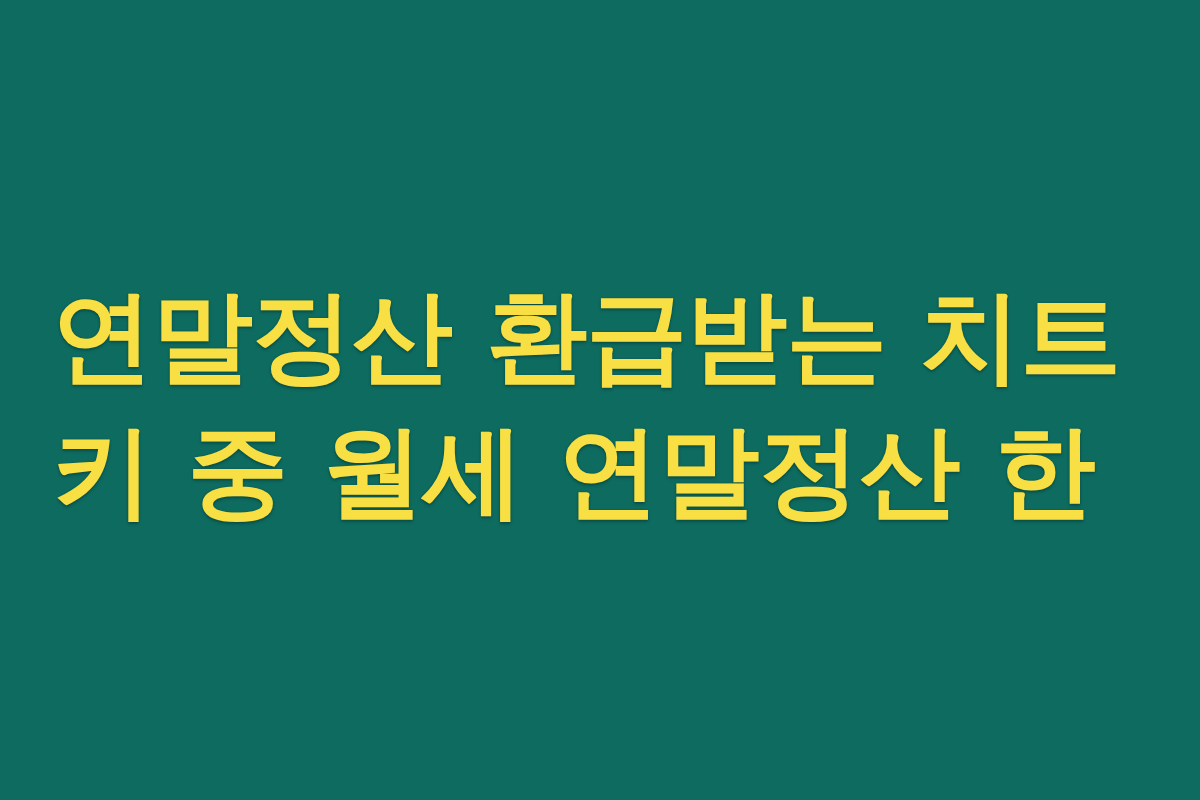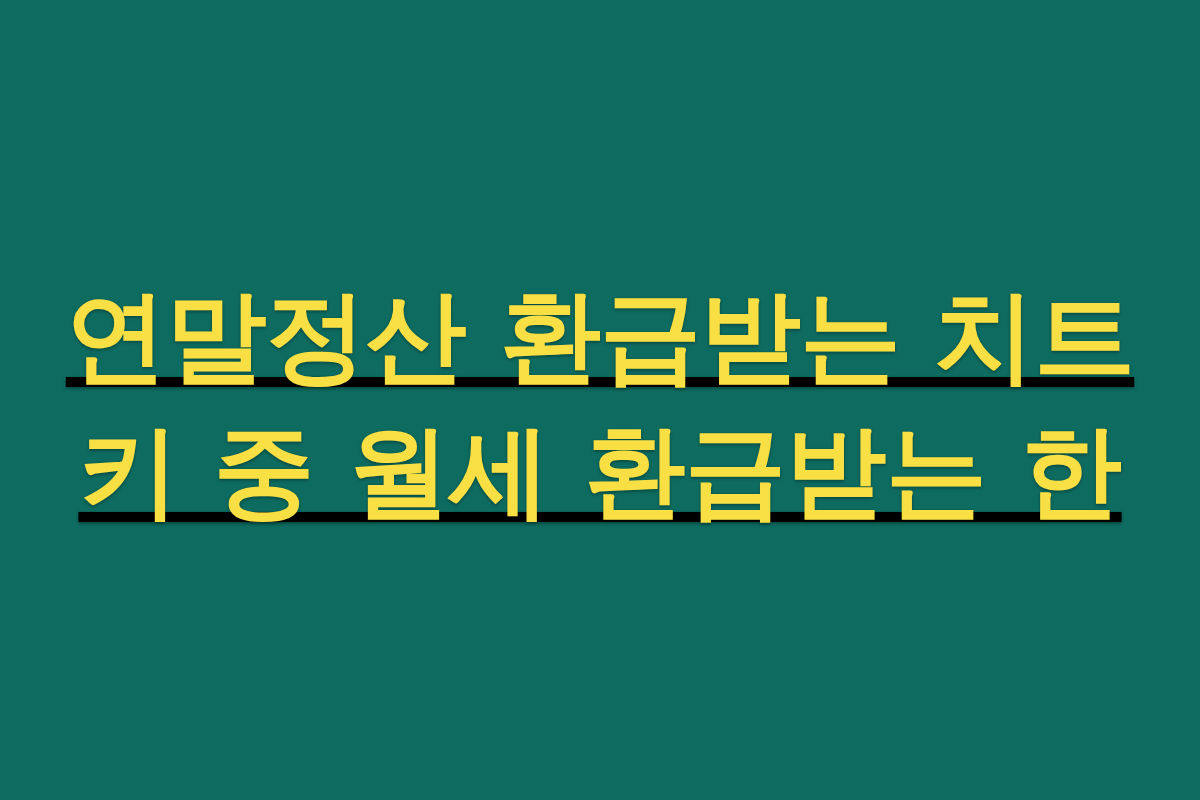--- a/index.html
+++ b/index.html
@@ -21,26 +21,24 @@
     height: 800px;
     box-sizing: border-box;
     display: flex;
     align-items: center;
     justify-content: center;
     background: #0E6B60;
   }
 
   #headline-block {
     width: 1120px;
-    text-align: center;
     padding: 0 12px;
     box-sizing: border-box;
     
     transform: translateY(4px);
-    text-decoration: underline;
   }
 
   .headline-line {
     display: block;
     color: #F8E044;
     font-family: "DejaVu Sans", "Liberation Sans", sans-serif;
     font-size: 101px;
     line-height: 135px;
     font-weight: 700;
     letter-spacing: -1.5px;
@@ -58,17 +56,17 @@
 </style>
 </head>
 <body>
 
 <div id="thumbnail-card" style="background: rgb(14, 107, 96);">
 
   <div id="headline-block">
 
     <span class="headline-line" id="headline-line-1" style="color: rgb(248, 224, 68);">연말정산 환급받는 치트</span>
 
-    <span class="headline-line" id="headline-line-2" style="color: rgb(248, 224, 68);">키 중 월세 환급받는 한</span>
+    <span class="headline-line" id="headline-line-2" style="color: rgb(248, 224, 68);">키 중 월세 연말정산 한</span>
 
 
   </div>
 </div>
 
 </body></html>

